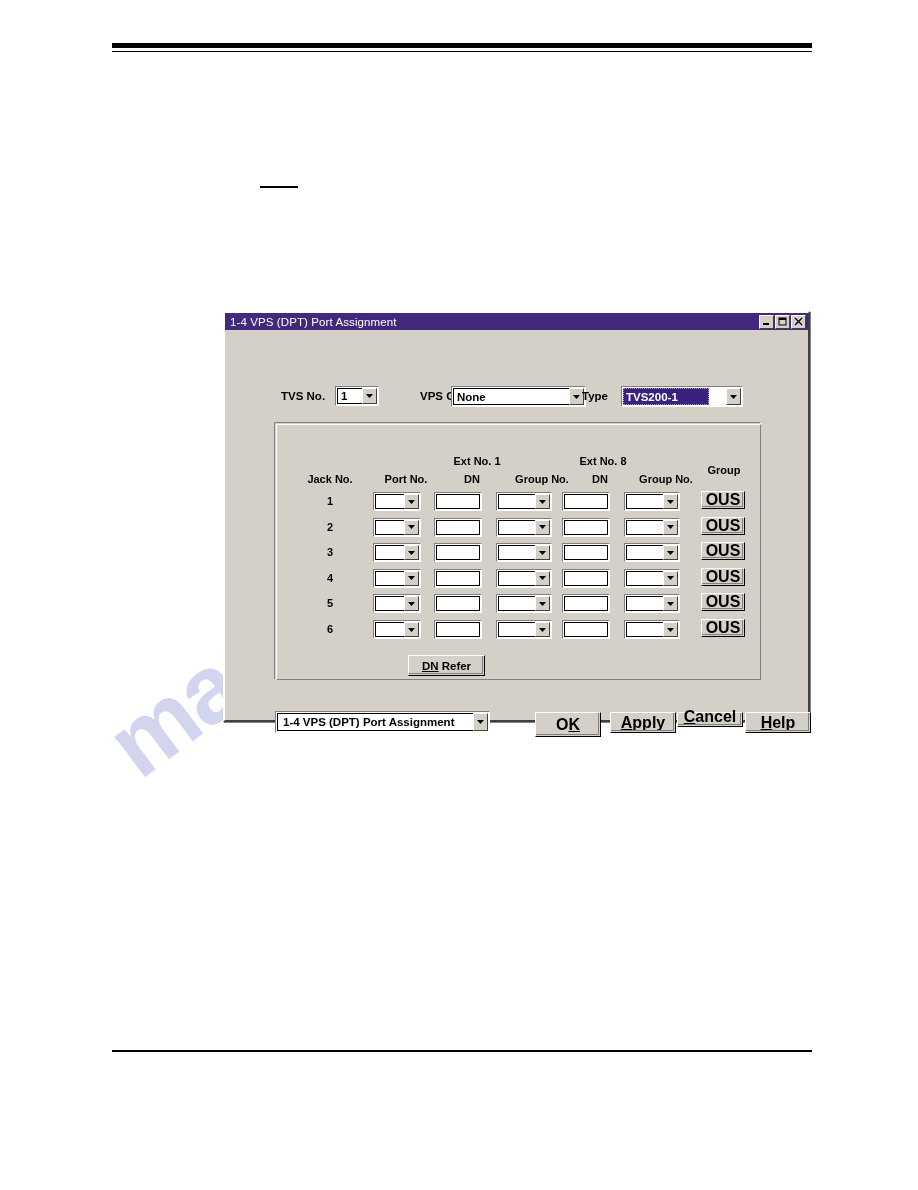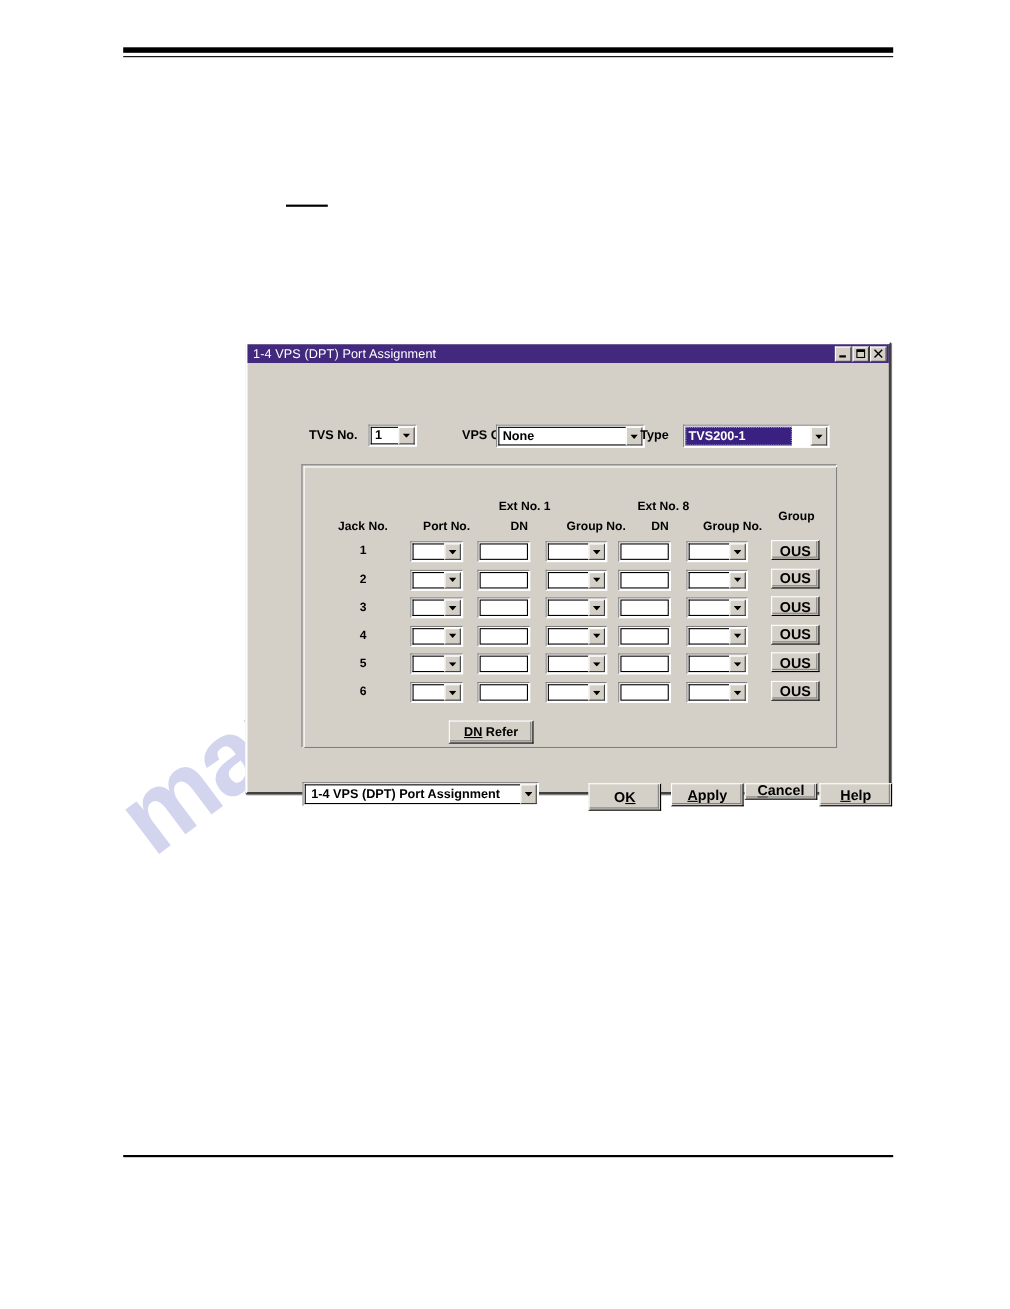--- a/index.html
+++ b/index.html
@@ -197,21 +197,21 @@
     display: flex;
     align-items: center;
     justify-content: center;
     flex: 0 0 15px;
   }
   .combo-arrow svg { display: block; }
 
   .combo-tvs { left: 110px; top: 1px; width: 44px; height: 20px; }
   .combo-vpscard { left: 226px; top: 1px; width: 135px; height: 21px; }
   .combo-type {
-    left: 396px; top: 1px; width: 133px; height: 21px; gap: 17px;
+    left: 396px; top: 1px; width: 122px; height: 21px; gap: 17px;
   }
   .combo-type .combo-inner {
     background: #3a2080;
     border: 1px dotted #a0a0c8;
     padding-left: 2px;
   }
   .combo-type .combo-text { color: #ffffff; }
 
   
   .groupframe {
@@ -313,21 +313,21 @@
     position: absolute;
     background: #d4d0c8;
     border-top: 1px solid #ffffff;
     border-left: 1px solid #ffffff;
     border-right: 1px solid #000000;
     border-bottom: 1px solid #000000;
     box-sizing: border-box;
     display: flex;
     align-items: center;
     justify-content: center;
-    font-size: 13px;
+    font-size: 16px;
     font-weight: bold;
     color: #000000;
     font-family: "Liberation Sans", sans-serif;
     white-space: nowrap;
   }
   .btn::before {
     content: "";
     position: absolute;
     left: 0; top: 0; right: 1px; bottom: 1px;
     border-right: 1px solid #808080;

